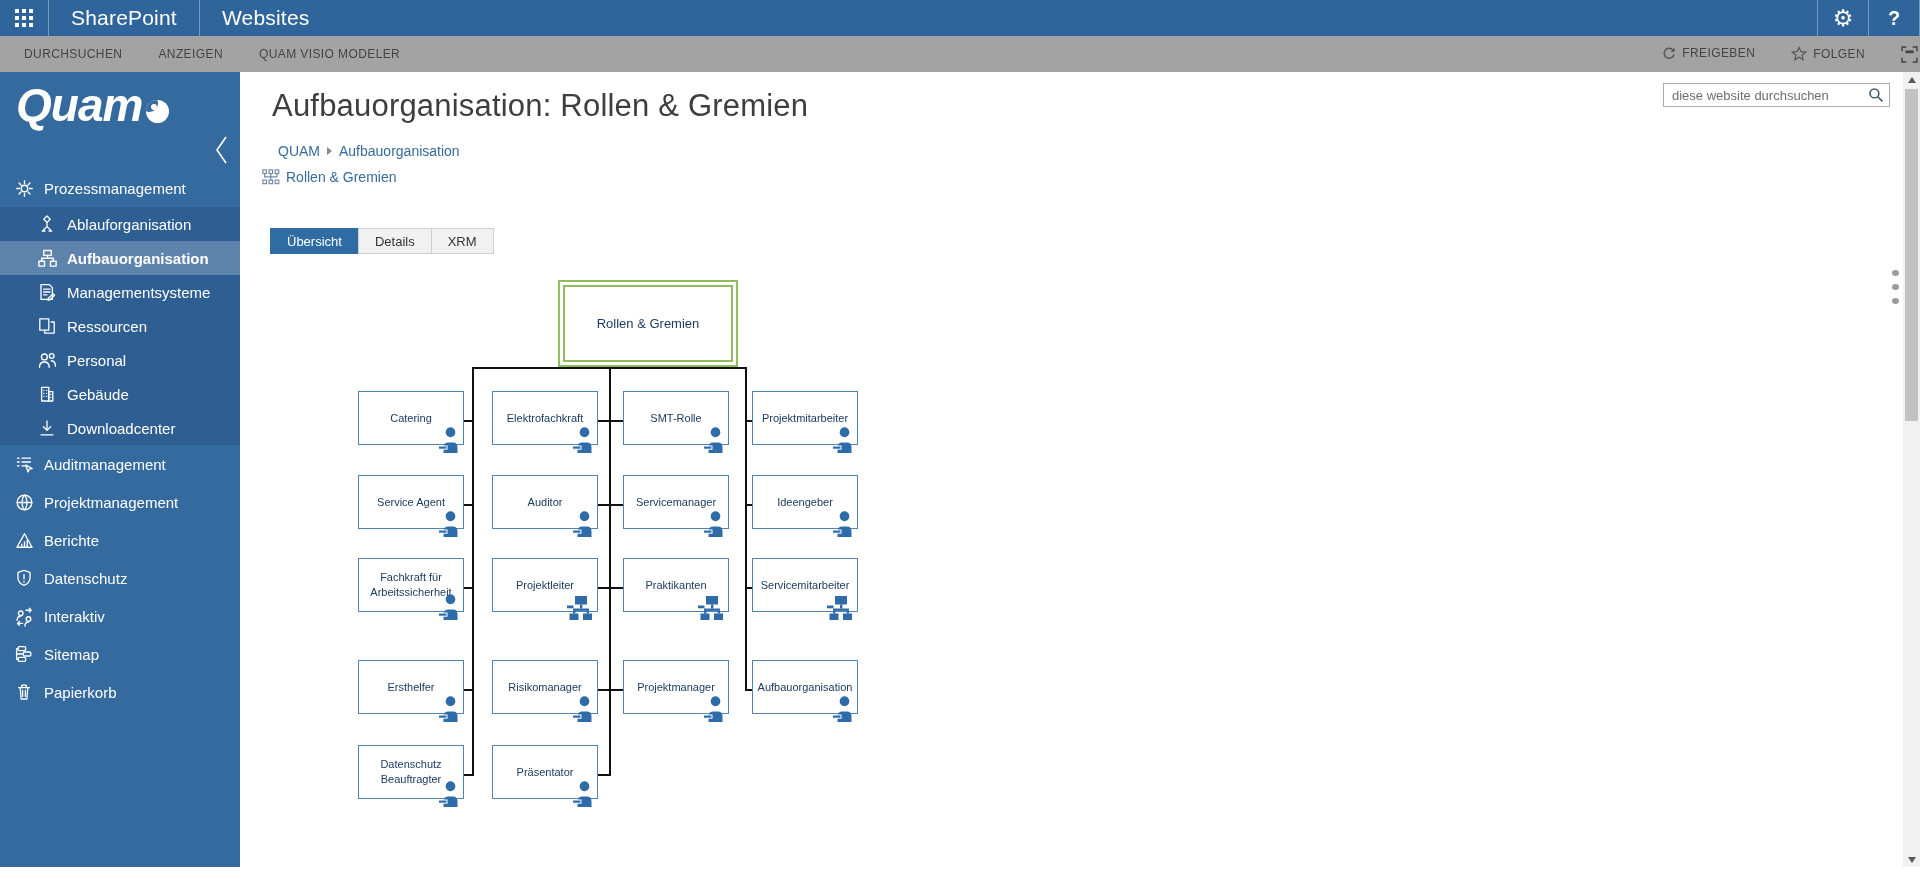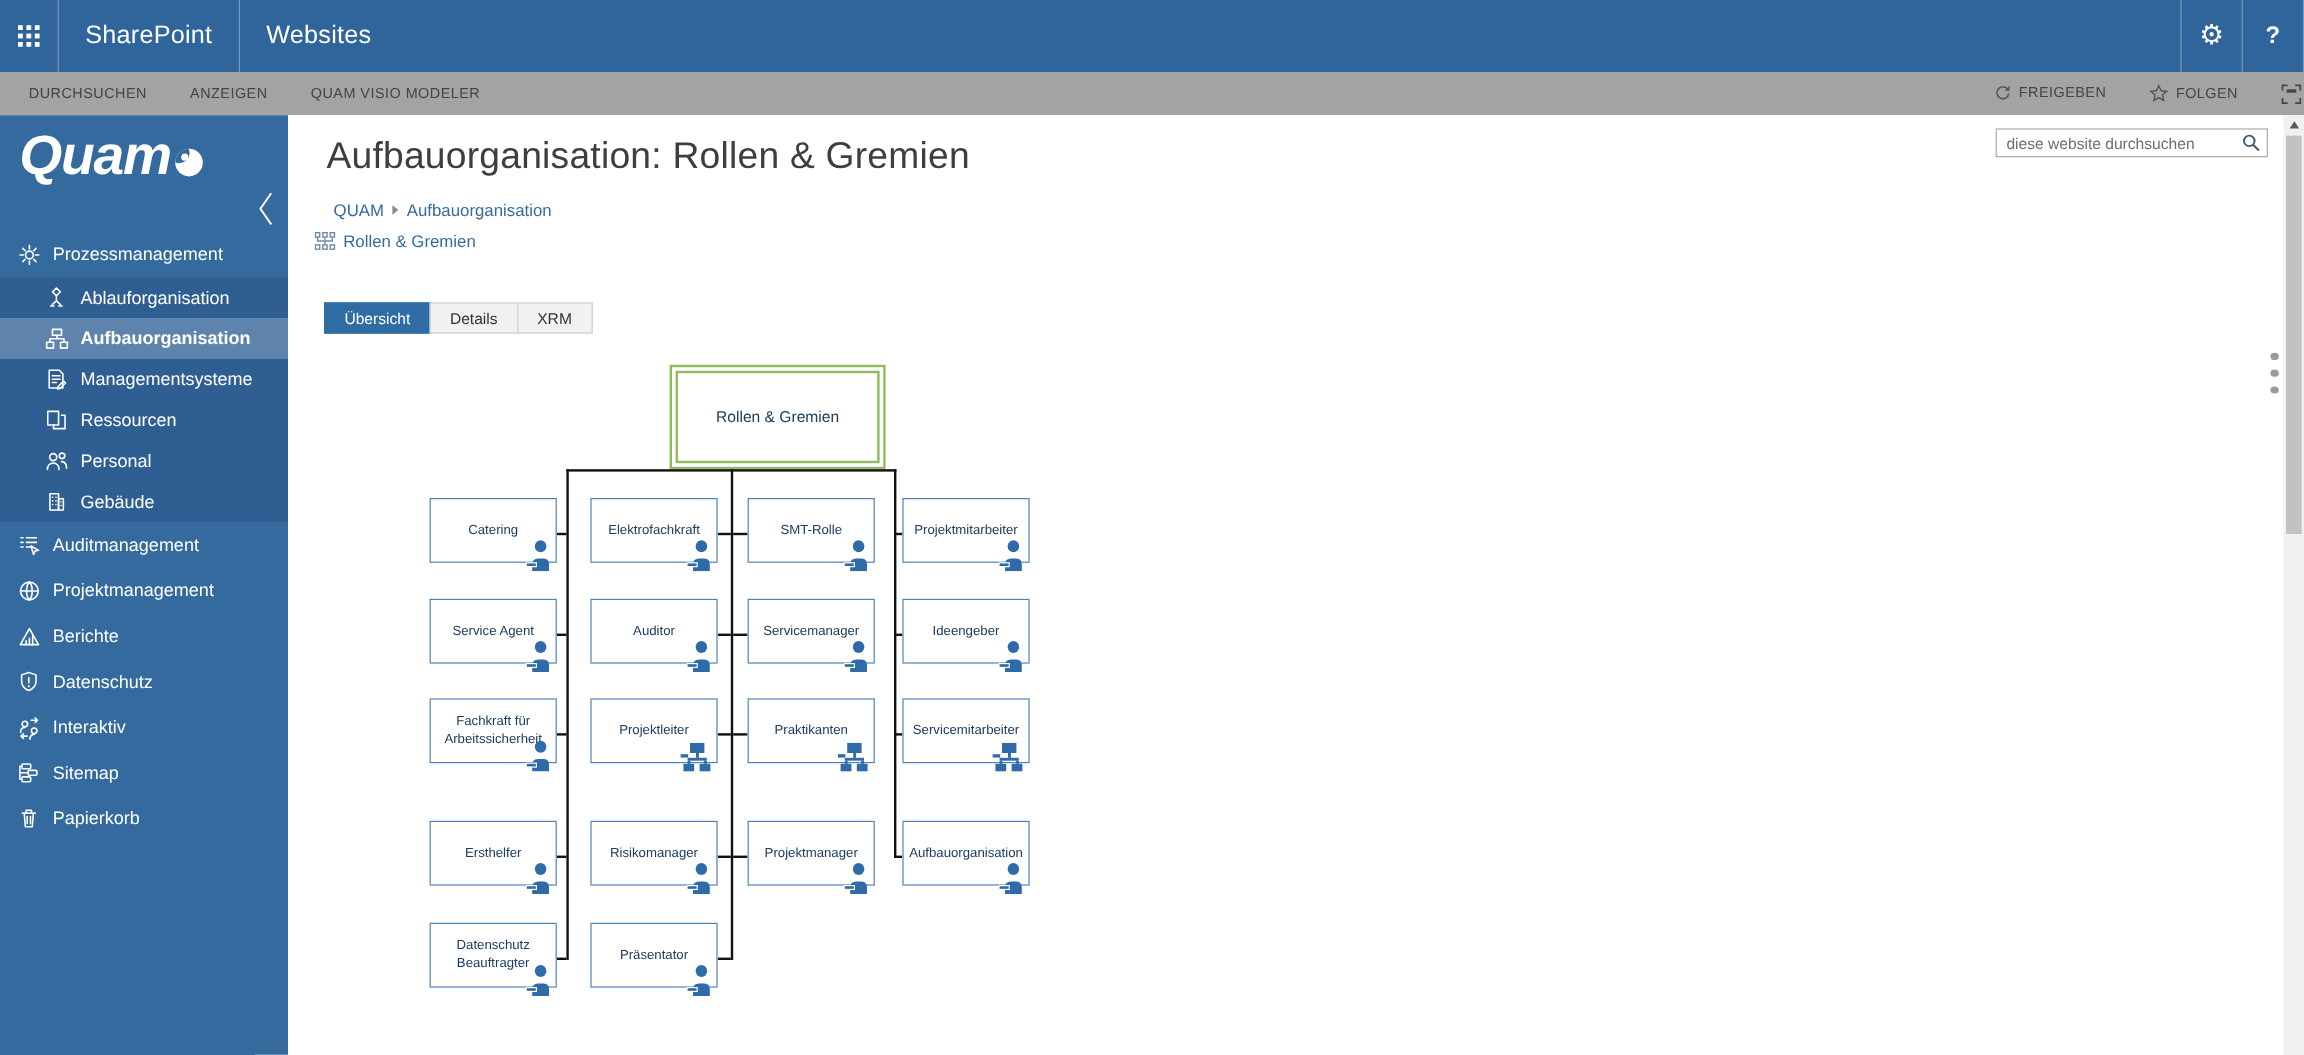--- a/index.html
+++ b/index.html
@@ -1,20 +1,20 @@
 <!DOCTYPE html>
 <html><head>
 <meta charset="utf-8">
 <style>
   * { margin:0; padding:0; box-sizing:border-box; }
   html,body { width:1920px; height:879px; overflow:hidden;
     font-family:"Liberation Sans","DejaVu Sans",sans-serif; background:#fff; }
 
   
-  .suite-bar { height:60px; background:#30659B; display:flex; align-items:stretch; color:#fff; }
+  .suite-bar { height:36px; background:#30659B; display:flex; align-items:stretch; color:#fff; }
   .sb-cell { display:flex; align-items:center; }
   .sb-sep { width:1px; background:rgba(255,255,255,.35); }
   .waffle-cell { width:48px; justify-content:center; cursor:pointer; }
   .waffle { display:grid; grid-template-columns:repeat(3,4px); grid-gap:3px; }
   .waffle span { width:4px; height:4px; background:#fff; }
   .sb-brand { padding:0 22px; font-size:21px; font-weight:300; letter-spacing:.2px; }
   .sb-right { margin-left:auto; display:flex; align-items:stretch; }
   .sb-icon-cell { width:50px; justify-content:center; cursor:pointer; font-size:22px; }
   .gear-glyph { font-family:"DejaVu Sans",sans-serif; font-size:23px; line-height:1; }
   .help-glyph { font-size:20px; font-weight:700; }
@@ -238,20 +238,28 @@
         <div class="nav-item">
           <span class="nav-ic">
             <svg width="20" height="20" viewBox="0 0 20 20">
                 <rect x="4.6" y="3.4" width="7.2" height="13.6"></rect>
                 <rect x="11.8" y="7.6" width="4" height="9.4"></rect>
                 <path d="M6.8 6.4h.1M9.6 6.4h.1M6.8 9.4h.1M9.6 9.4h.1M6.8 12.4h.1M9.6 12.4h.1M13.8 10.4h.1M13.8 13.2h.1"></path>
               </svg>
           </span>
           <span>Gebäude</span>
         </div>
+        <div class="nav-item">
+          <span class="nav-ic">
+            <svg width="20" height="20" viewBox="0 0 20 20">
+                <path d="M10 3v9.4M10 12.4l-3.6-3.6M10 12.4l3.6-3.6M4 16.8h12"></path>
+              </svg>
+          </span>
+          <span>Downloadcenter</span>
+        </div>
       </div>
 
       <div class="nav-item">
         <span class="nav-ic">
           <svg width="20" height="20" viewBox="0 0 20 20">
               <path d="M3.4 4.2h1.8M3.4 8h1.8M3.4 11.8h1.8M8 4.2h8.4M8 8h8.4M8 11.8h4.6"></path>
               <path d="M11.8 11l2.2 7 1.2-2.8 3-.6z"></path>
             </svg>
         </span>
         <span>Auditmanagement</span>

